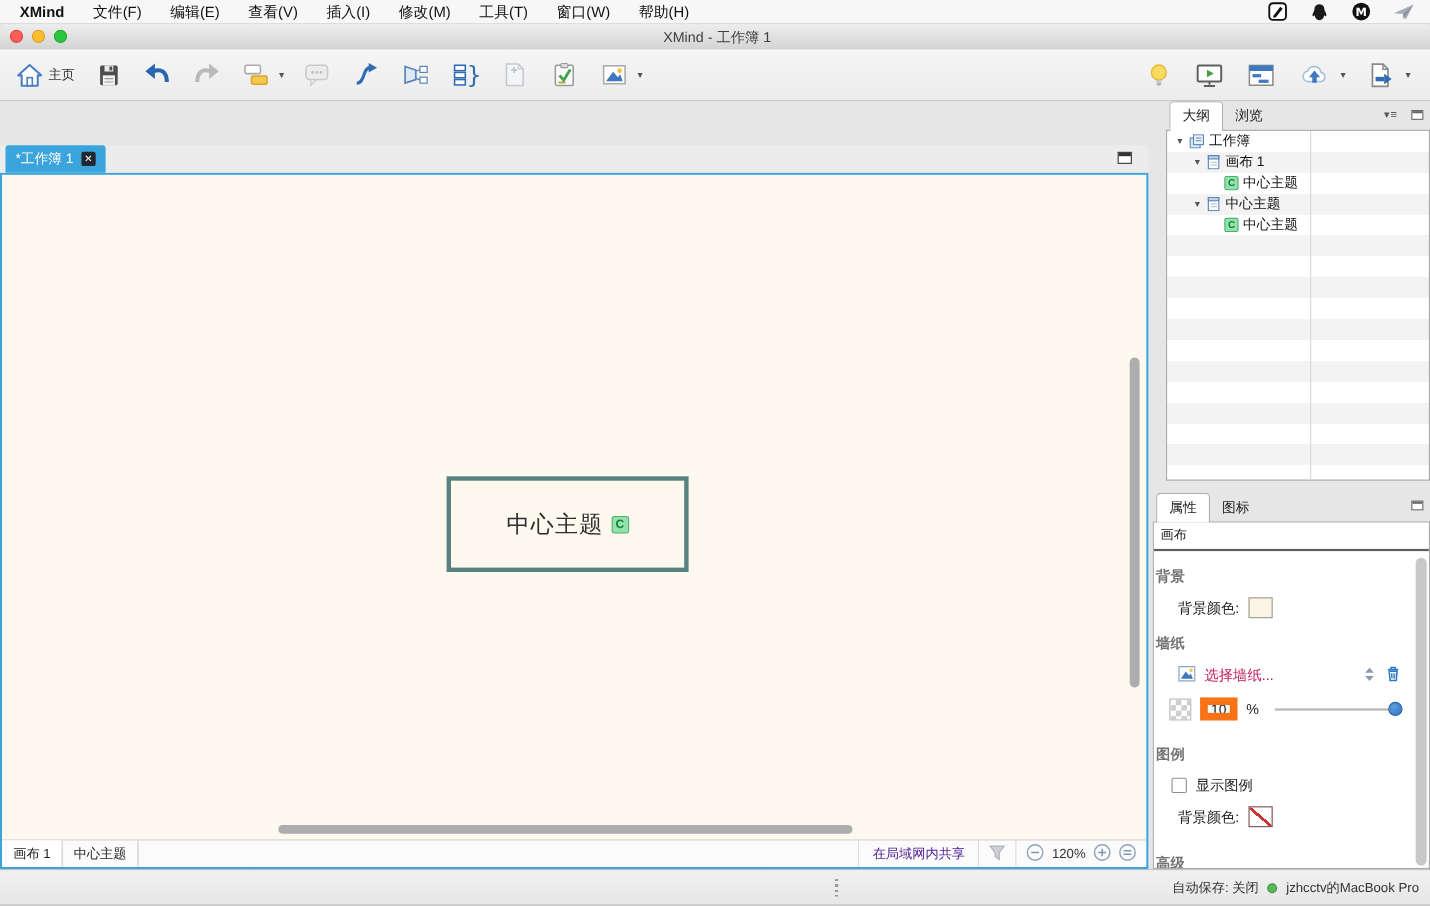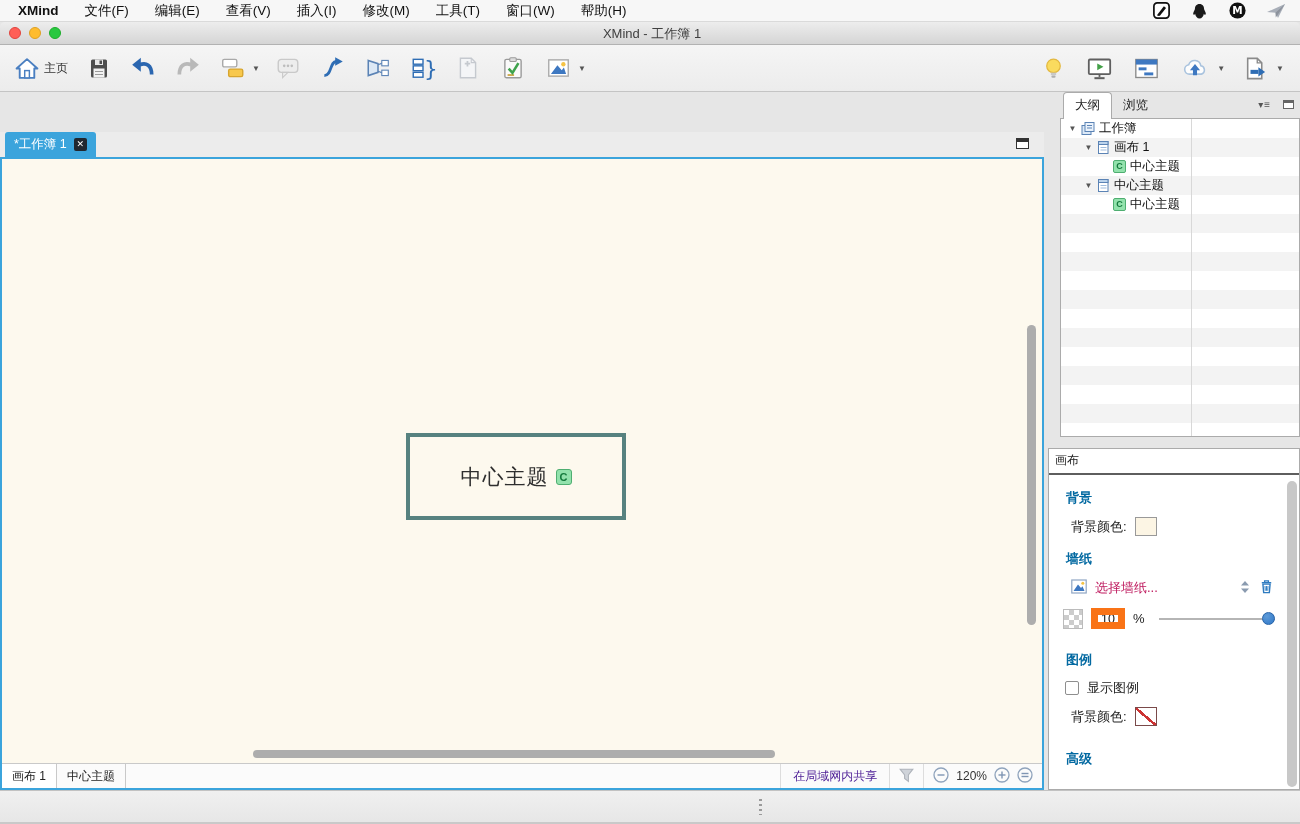--- a/index.html
+++ b/index.html
@@ -92,21 +92,21 @@
   .trow .arrow { font-size:8px; color:#555; width:9px; text-align:center; }
   .trow svg { display:block; }
   .lv0 { padding-left:7px; } .lv1 { padding-left:23px; } .lv2 { padding-left:52px; }
   .tbadge { width:13px; height:13px; background:#92E2AC; border:1px solid #4FAE71; border-radius:2px;
             color:#157A3D; font-size:9px; font-weight:bold; text-align:center; line-height:11px; }
 
   
   .ptarget { font-size:12px; color:#222; padding:3px 6px 4px; border-bottom:2px solid #5E5E5E; }
   .pscrollwrap { position:relative; height:calc(100% - 22px); overflow:hidden; }
   .pscroll { position:absolute; right:2px; top:6px; bottom:6px; width:10px; background:#C8C8C8; border-radius:5px; }
-  .sechead { color:#0369a1; font-weight:bold; font-size:13px; margin:14px 0 10px 17px; }
+  .sechead { color:#737373; font-weight:bold; font-size:13px; margin:14px 0 10px 2px; }
   .prow { display:flex; align-items:center; margin:0 24px 10px 22px; font-size:13px; color:#222; gap:8px; }
   .swatch { width:22px; height:19px; border:1px solid #999; }
   .swatch.cream { background:#FCF5E4; }
   .swatch.none { background:#FFF; border:1px solid #7A4A4A;
     background-image:linear-gradient(to top right, transparent 44%, #C33 44%, #C33 54%, transparent 54%); }
   .wp-label { color:#be185d; }
   .spin { margin-left:auto; }
   .checker { width:20px; height:20px; border:1px solid #BBB;
     background-image:linear-gradient(45deg,#CCC 25%,transparent 25%,transparent 75%,#CCC 75%),
                      linear-gradient(45deg,#CCC 25%,#FFF 25%,#FFF 75%,#CCC 75%);
@@ -452,20 +452,27 @@
             <span>中心主题</span>
           </div>
           <div class="trow lv2">
             <span class="tbadge">C</span>
             <span>中心主题</span>
           </div>
         </div>
       </div>
 
       <div class="panel props-panel">
+        <div class="ptabs">
+          <div class="ptab active">属性</div>
+          <div class="ptab">图标</div>
+          <div class="picons">
+            <span class="minibox"></span>
+          </div>
+        </div>
         <div class="pbody">
           <div class="ptarget">画布</div>
           <div class="pscrollwrap">
             <div class="sechead">背景</div>
             <div class="prow">
               <span>背景颜色:</span>
               <span class="swatch cream"></span>
             </div>
             <div class="sechead">墙纸</div>
             <div class="prow">
@@ -511,15 +518,20 @@
             <span class="pscroll"></span>
           </div>
         </div>
       </div>
 
     </div>
   </div>
 
   <div class="statusbar">
     <span class="handle"></span>
+    <div class="sb-right">
+      <span>自动保存: 关闭</span>
+      <span class="greendot"></span>
+      <span>jzhcctv的MacBook Pro</span>
+    </div>
   </div>
 
 </div>
 
 </body></html>

